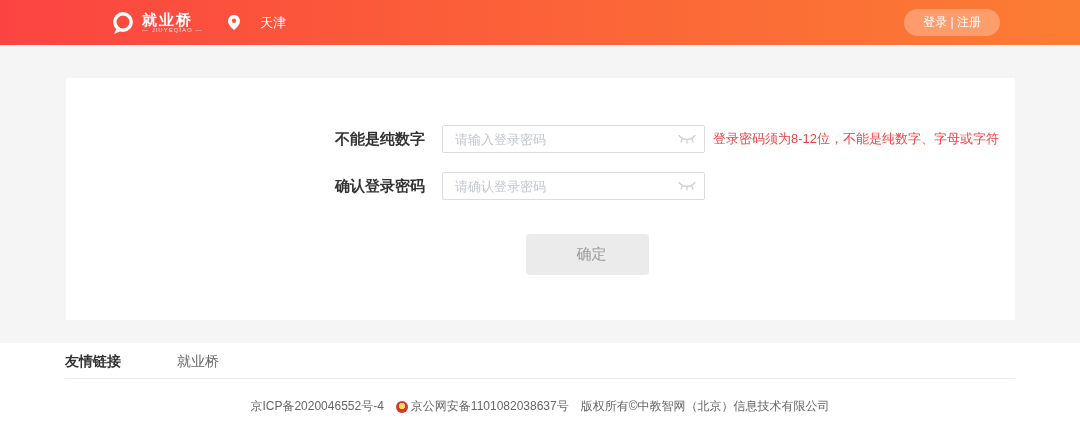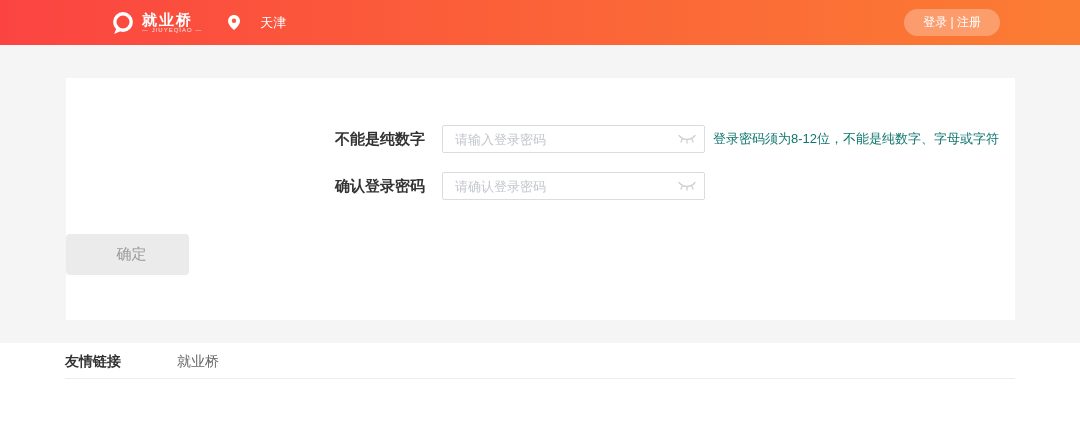--- a/index.html
+++ b/index.html
@@ -41,24 +41,24 @@
   }
   .input-wrap { position:relative; width:263px; height:28px; }
   .pw-input {
     width:100%; height:100%;
     border:1px solid #dcdcdc; border-radius:2px; background:#fff;
     padding:0 24px 0 12px; font-size:13px; color:#333; outline:none;
     font-family:"Liberation Sans","DejaVu Sans",sans-serif;
   }
   .pw-input::placeholder { color:#c2c6cc; }
   .eye { position:absolute; right:8px; top:50%; transform:translateY(-50%); cursor:pointer; display:flex; }
-  .hint { margin-left:8px; font-size:13px; color:#0f766e; white-space:nowrap; }
+  .hint { margin-left:8px; font-size:13px; color:#ef4444; white-space:nowrap; }
   .submit-row { margin-top:34px; }
   .submit-btn {
-    width:123px; height:41px;
+    margin-left:460px; width:123px; height:41px;
     background:#ebebeb; color:#9a9a9a; font-size:15px;
     border:none; border-radius:4px; cursor:pointer;
     font-family:"Liberation Sans","DejaVu Sans",sans-serif;
     padding-left:8px;
   }
 
   
   .footer { position:absolute; left:0; top:343px; width:1080px; height:101px; background:#fff; }
   .links-row { padding:11px 0 0 65px; display:flex; align-items:center; height:27px;gap:16px; }
   .links-title { font-size:14px; font-weight:bold; color:#333; }
@@ -139,15 +139,23 @@
     </div>
 
   </div>
 
   <div class="footer">
     <div class="links-row">
       <span class="links-title">友情链接</span>
       <span class="link-item">就业桥</span>
     </div>
     <div class="footer-divider"></div>
+    <div class="copyright">
+      <span class="copy-seg">京ICP备2020046552号-4</span>
+      <span class="copy-seg">
+        <span class="police-badge"></span>
+        <span>京公网安备1101082038637号</span>
+      </span>
+      <span class="copy-seg">版权所有©中教智网（北京）信息技术有限公司</span>
+    </div>
   </div>
 
 </div>
 
 </body></html>

